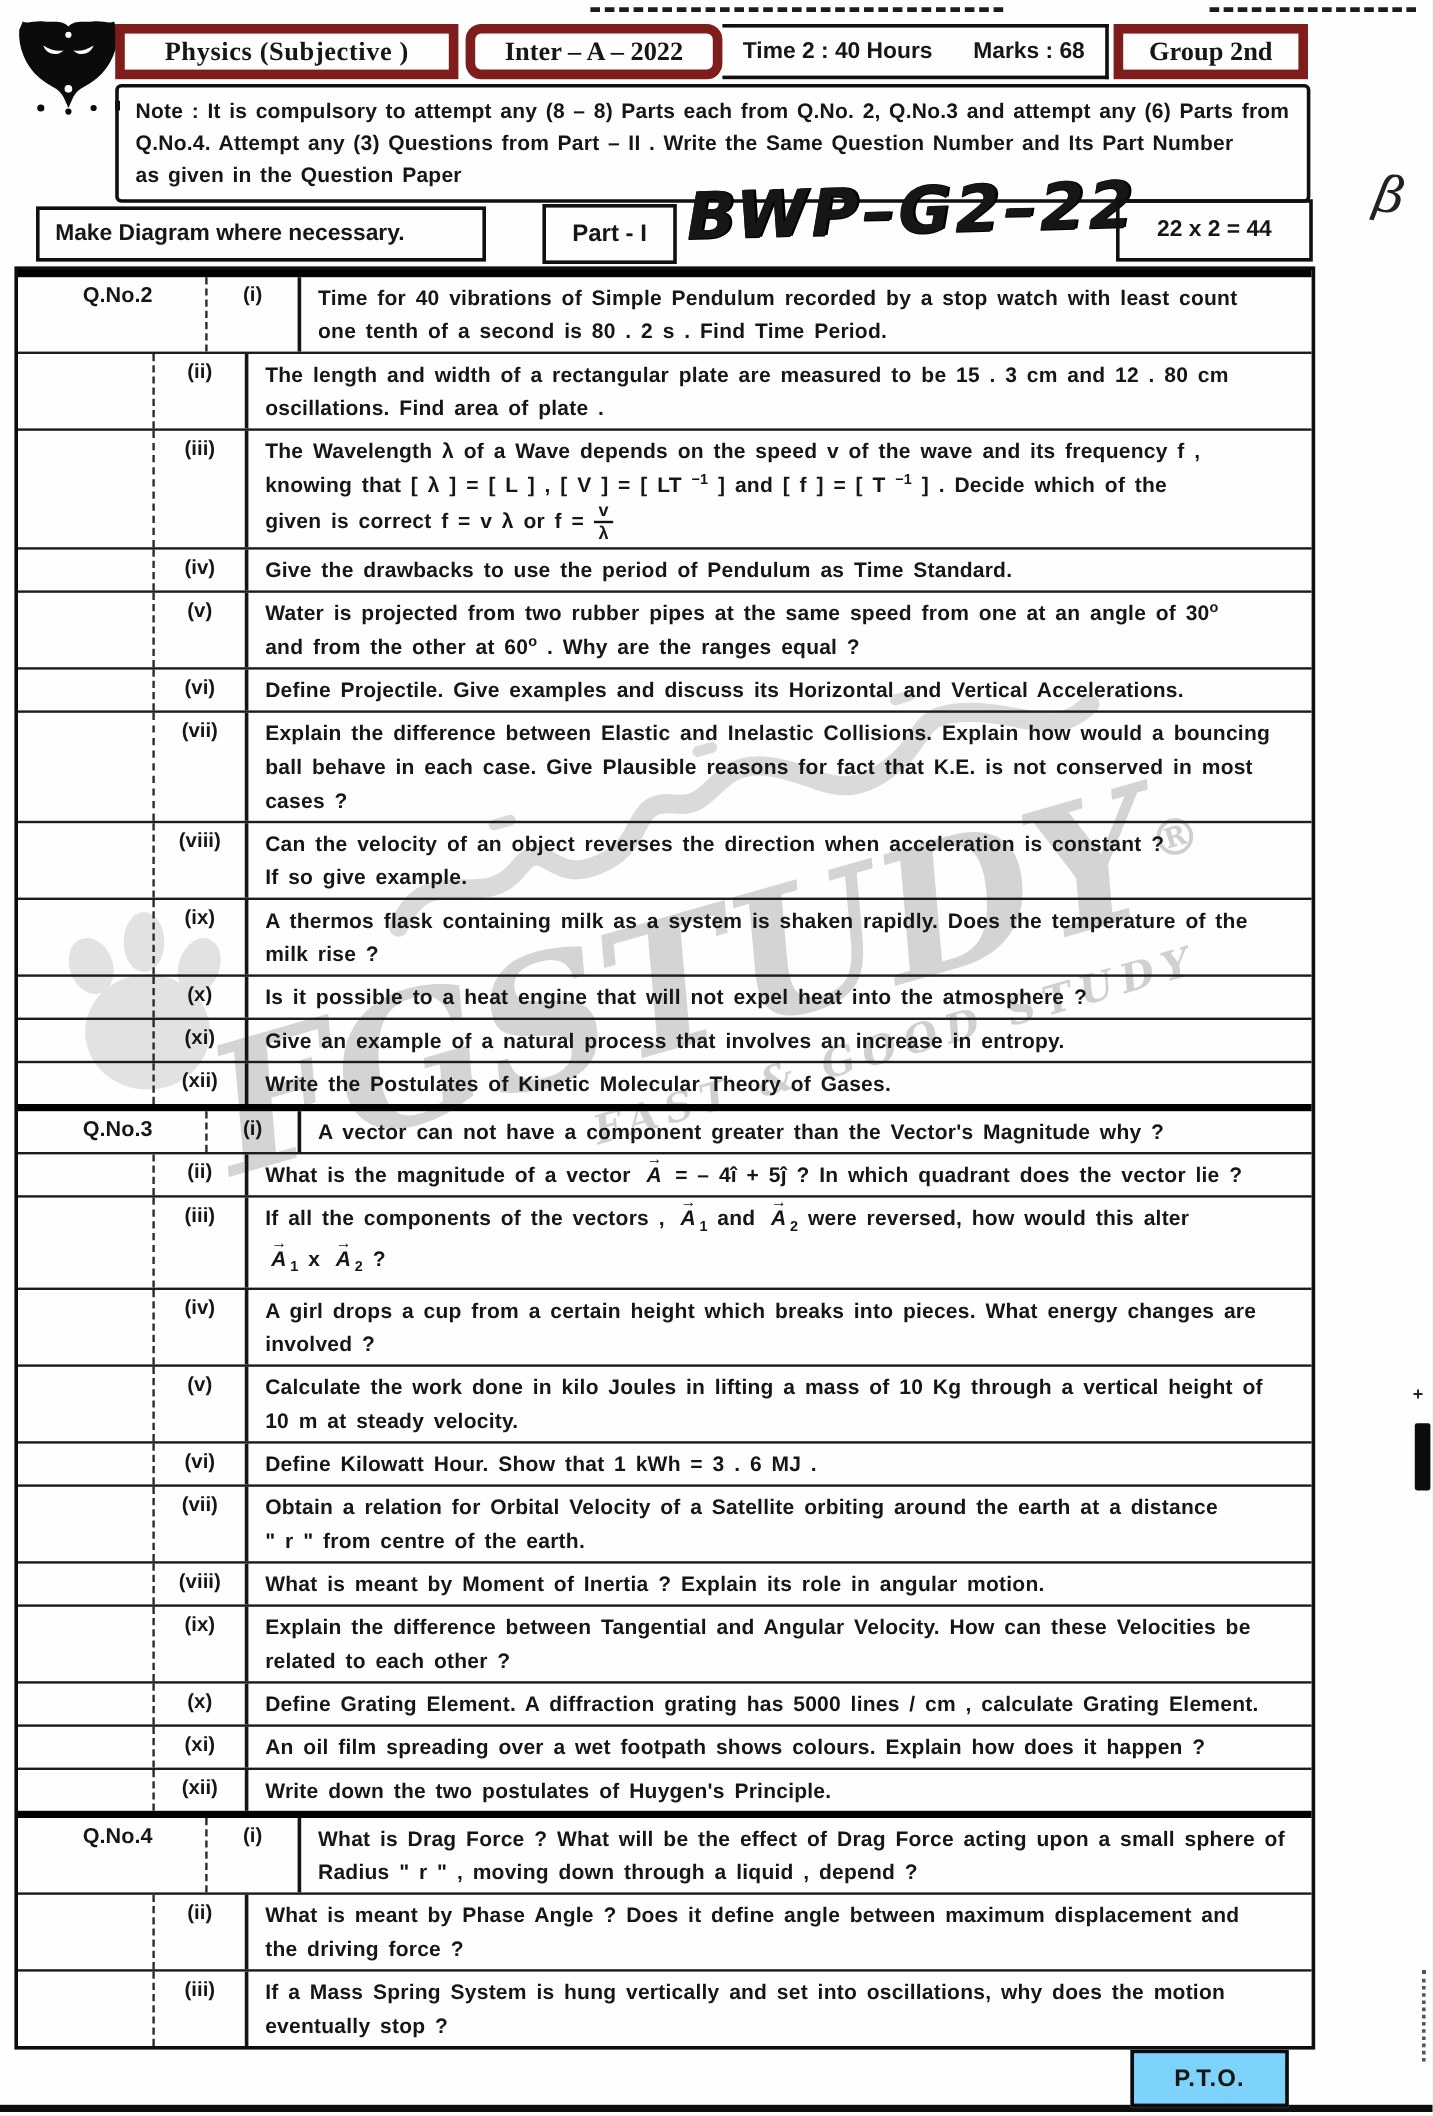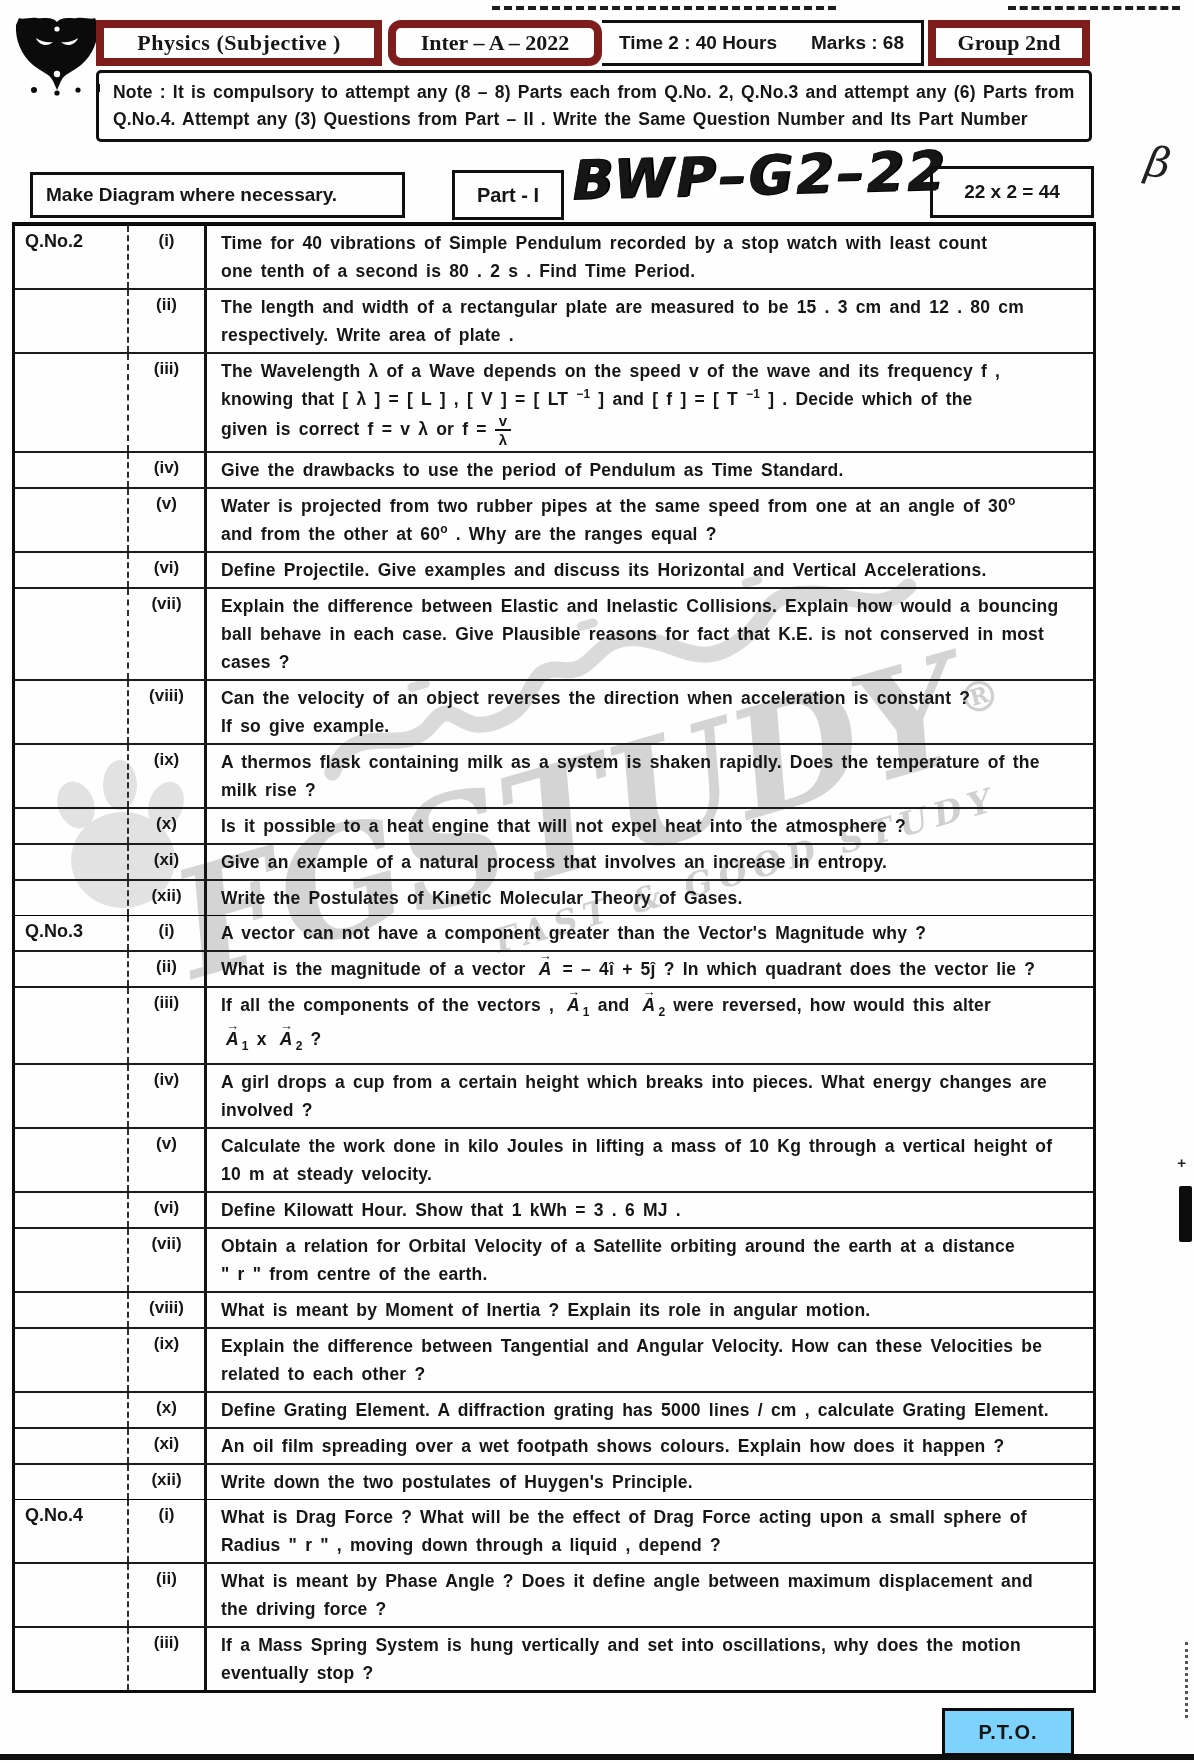--- a/index.html
+++ b/index.html
@@ -26,21 +26,21 @@
   
   .diagram-box{position:absolute;left:30px;top:172px;width:356px;height:40px;border:3px solid #101010;display:flex;align-items:center;padding-left:13px;font-size:19px;}
   .part-box{position:absolute;left:452px;top:170px;width:106px;height:44px;border:3px solid #101010;display:flex;align-items:center;justify-content:center;font-size:20px;}
   .handwriting{position:absolute;left:572px;top:144px;font-size:54px;font-style:italic;letter-spacing:3px;transform:rotate(-1.5deg);font-family:"DejaVu Sans",sans-serif;text-shadow:2px 0 0 #000,0 1px 0 #000;white-space:nowrap;}
   .marks-box{position:absolute;left:930px;top:166px;width:158px;height:46px;border:3px solid #101010;display:flex;align-items:center;justify-content:center;font-size:19px;}
   .hand-mark{position:absolute;left:1146px;top:138px;font-size:42px;font-style:italic;transform:rotate(10deg);font-family:"DejaVu Serif",serif;font-weight:normal;color:#222;}
   
   .qtable{position:absolute;left:12px;top:222px;width:1078px;border:3px solid #0d0d0d;z-index:2;}
   .trow{display:flex;border-top:2px solid #1c1c1c;}
   .trow:first-child{border-top:none;}
-  .trow.qstart{border-top:1px solid #000000;}
+  .trow.qstart{border-top:6px solid #000000;padding-left:44px;}
   .c-qno{width:114px;border-right:2px dashed #2b2b2b;font-size:18px;padding:5px 4px 0 10px;box-sizing:border-box;}
   .c-part{width:78px;border-right:3px solid #141414;font-size:17px;text-align:center;padding-top:5px;box-sizing:border-box;}
   .c-text{flex:1;padding:3px 12px 3px 14px;font-size:17.5px;letter-spacing:.2px;word-spacing:3px;}
   .line{display:block;line-height:28px;min-height:28px;}
   sup{font-size:12px;line-height:1;}
   sub{font-size:12px;}
   .frac{display:inline-block;text-align:center;vertical-align:middle;line-height:1.05;font-size:15px;margin-left:8px;}
   .frac .num{display:block;padding:0 4px;}
   .frac .den{display:block;border-top:2px solid #111;padding:1px 4px 0;}
   .vecwrap{white-space:nowrap;}
@@ -107,20 +107,21 @@
     <div class="timebox">
       <span>Time  2 : 40 Hours</span>
       <span>Marks  :  68</span>
     </div>
     <div class="hbox groupbox">Group 2nd</div>
   </div>
 
   <div class="note-box">
     <div class="note-line">Note :  It is compulsory to attempt any (8 – 8) Parts each from Q.No. 2, Q.No.3 and attempt any (6) Parts from</div>
     <div class="note-line">Q.No.4.  Attempt  any  (3) Questions  from Part – II . Write the Same  Question  Number  and  Its  Part  Number</div>
+    <div class="note-line">as given in  the  Question  Paper</div>
   </div>
 
   <div class="diagram-box">Make Diagram where necessary.</div>
   <div class="part-box">Part - I</div>
   <div class="handwriting">BWP–G2–22</div>
   <div class="marks-box">22 x 2 = 44</div>
   <div class="hand-mark">β</div>
 
   <div class="qtable" id="qtable">
       <div class="trow qstart">
@@ -129,21 +130,21 @@
         <div class="c-text">
           <div class="line">Time for 40 vibrations of Simple Pendulum recorded by a stop watch with least count</div>
           <div class="line">one tenth of a second is 80 . 2 s . Find Time Period.</div>
         </div>
       </div>
       <div class="trow">
         <div class="c-qno"></div>
         <div class="c-part">(ii)</div>
         <div class="c-text">
           <div class="line">The length and width of  a rectangular plate are measured to be 15 . 3 cm  and  12 . 80 cm</div>
-          <div class="line">respectively. Write area of plate .</div>
+          <div class="line">oscillations. Find area of plate .</div>
         </div>
       </div>
       <div class="trow">
         <div class="c-qno"></div>
         <div class="c-part">(iii)</div>
         <div class="c-text">
           <div class="line">The  Wavelength  λ  of  a Wave depends on  the speed  v  of  the  wave  and  its  frequency  f ,</div>
           <div class="line">knowing that    [ λ ] = [ L ] , [ V ] = [ LT <sup>−1</sup> ]  and  [ f ] = [ T <sup>−1</sup> ] .  Decide which of the</div>
           <div class="line">given is correct    f  =  v λ   or   f  =<span class="frac"><span class="num">v</span><span class="den">λ</span></span></div>
         </div>

